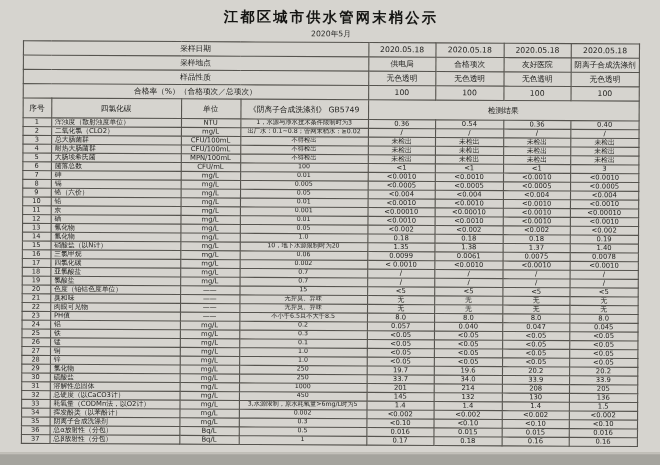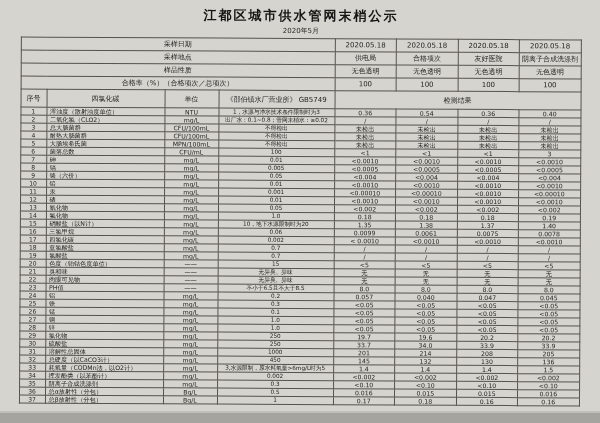--- a/index.html
+++ b/index.html
@@ -87,21 +87,21 @@
           <td class="info-val">100</td>
           <td class="info-val">100</td>
           <td class="info-val">100</td>
         </tr>
       </thead>
     <thead>
       <tr>
         <th class="col-head">序号</th>
         <th class="col-head">四氯化碳</th>
         <th class="col-head">单位</th>
-        <th class="col-head">《邵伯镇水厂营业所》 GB5749</th>
+        <th class="col-head">《阴离子合成洗涤剂》 GB5749</th>
         <th class="col-head" colspan="4">检测结果</th>
       </tr>
     </thead>
     <tbody>
         <tr>
           <td class="cell-no">1</td>
           <td class="cell-item">浑浊度（散射浊度单位）</td>
           <td class="cell-unit">NTU</td>
           <td class="cell-std">1，水源与净水技术条件限制时为3</td>
           <td class="cell-result">0.36</td>

